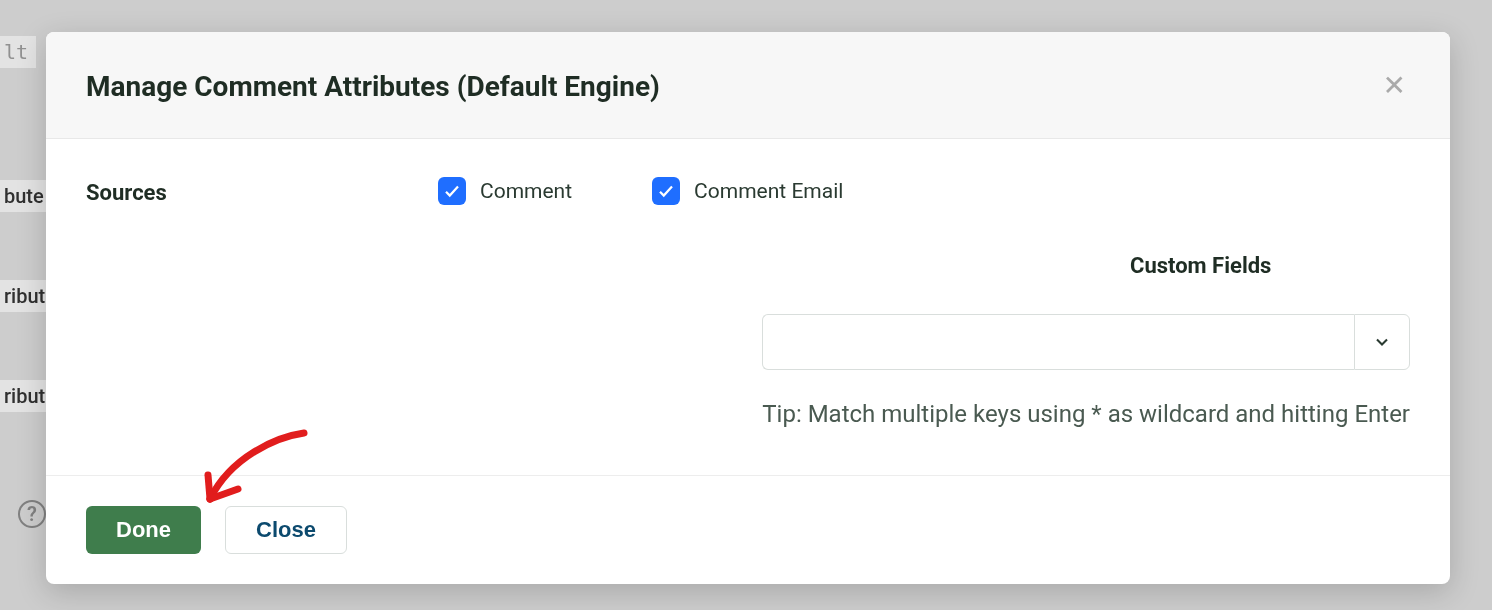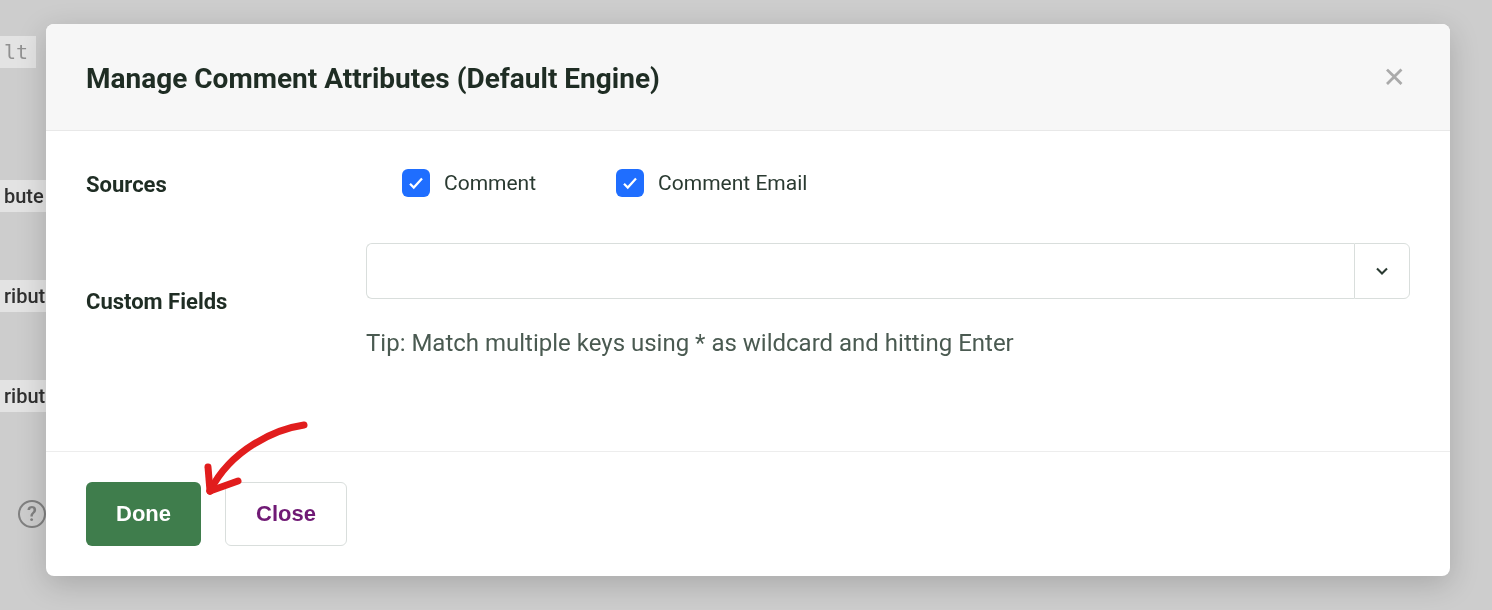--- a/index.html
+++ b/index.html
@@ -46,21 +46,21 @@
     }
     
     .modal-overlay {
       position: absolute;
       inset: 0;
       background: rgba(0,0,0,0.05);
     }
     .modal {
       position: absolute;
       left: 46px;
-      top: 24px;
+      top: 32px;
       width: 1404px;
       height: 552px;
       background: #fff;
       border-radius: 8px;
       box-shadow: 0 8px 30px rgba(0,0,0,0.18);
       overflow: hidden;
       display: flex;
       flex-direction: column;
     }
     .modal-header {
@@ -82,22 +82,23 @@
       cursor: pointer;
       line-height: 1;
       padding: 4px;
     }
     .modal-body {
       padding: 38px 40px 30px 40px;
       flex: 1;
     }
     .form-row {
       display: flex;
-      align-items: center;
+      align-items: flex-end;
       margin-bottom: 46px;
+      gap: 36px;
     }
     .form-label {
       width: 280px;
       font-size: 22px;
       font-weight: 700;
       color: #1f2d24;
       padding-top: 2px;
     }
     .form-control-area {
       flex: 1;
@@ -174,38 +175,38 @@
       font-size: 24px;
       color: #4a5a51;
     }
     .modal-footer {
       border-top: 1px solid #ededed;
       padding: 30px 40px 30px 40px;
       display: flex;
       gap: 24px;
     }
     .btn {
-      height: 64px;
+      height: 48px;
       padding: 0 30px;
       border-radius: 6px;
       font-size: 22px;
       font-weight: 700;
       cursor: pointer;
       display: inline-flex;
       align-items: center;
       justify-content: center;
     }
     .btn-primary {
       background: #3f7d4c;
       color: #fff;
       border: none;
     }
     .btn-secondary {
       background: #fff;
-      color: #701a75;
+      color: #0c4a6e;
       border: 1px solid #d9dedc;
     }
     
     .annotation-arrow {
       position: absolute;
       left: 150px;
       top: 395px;
       width: 120px;
       height: 90px;
       pointer-events: none;
@@ -262,21 +263,21 @@
                   <polyline points="4 13 9 18 20 6"></polyline>
                 </svg>
             </span>
             <span class="checkbox-label">Comment Email</span>
           </label>
 
         </div>
       </div>
     </div>
 
-    <div class="form-row" style="margin-bottom:0;">
+    <div class="form-row" style="margin-bottom:0;flex-direction:column;">
       <div class="form-label">Custom Fields</div>
       <div class="form-control-area">
         <div class="combobox-wrap">
           <input type="text" class="combobox-input" value="" style="">
           <button class="combobox-btn">
             <svg viewBox="0 0 24 24">
                 <polyline points="6 9 12 15 18 9"></polyline>
               </svg>
           </button>
         </div>

